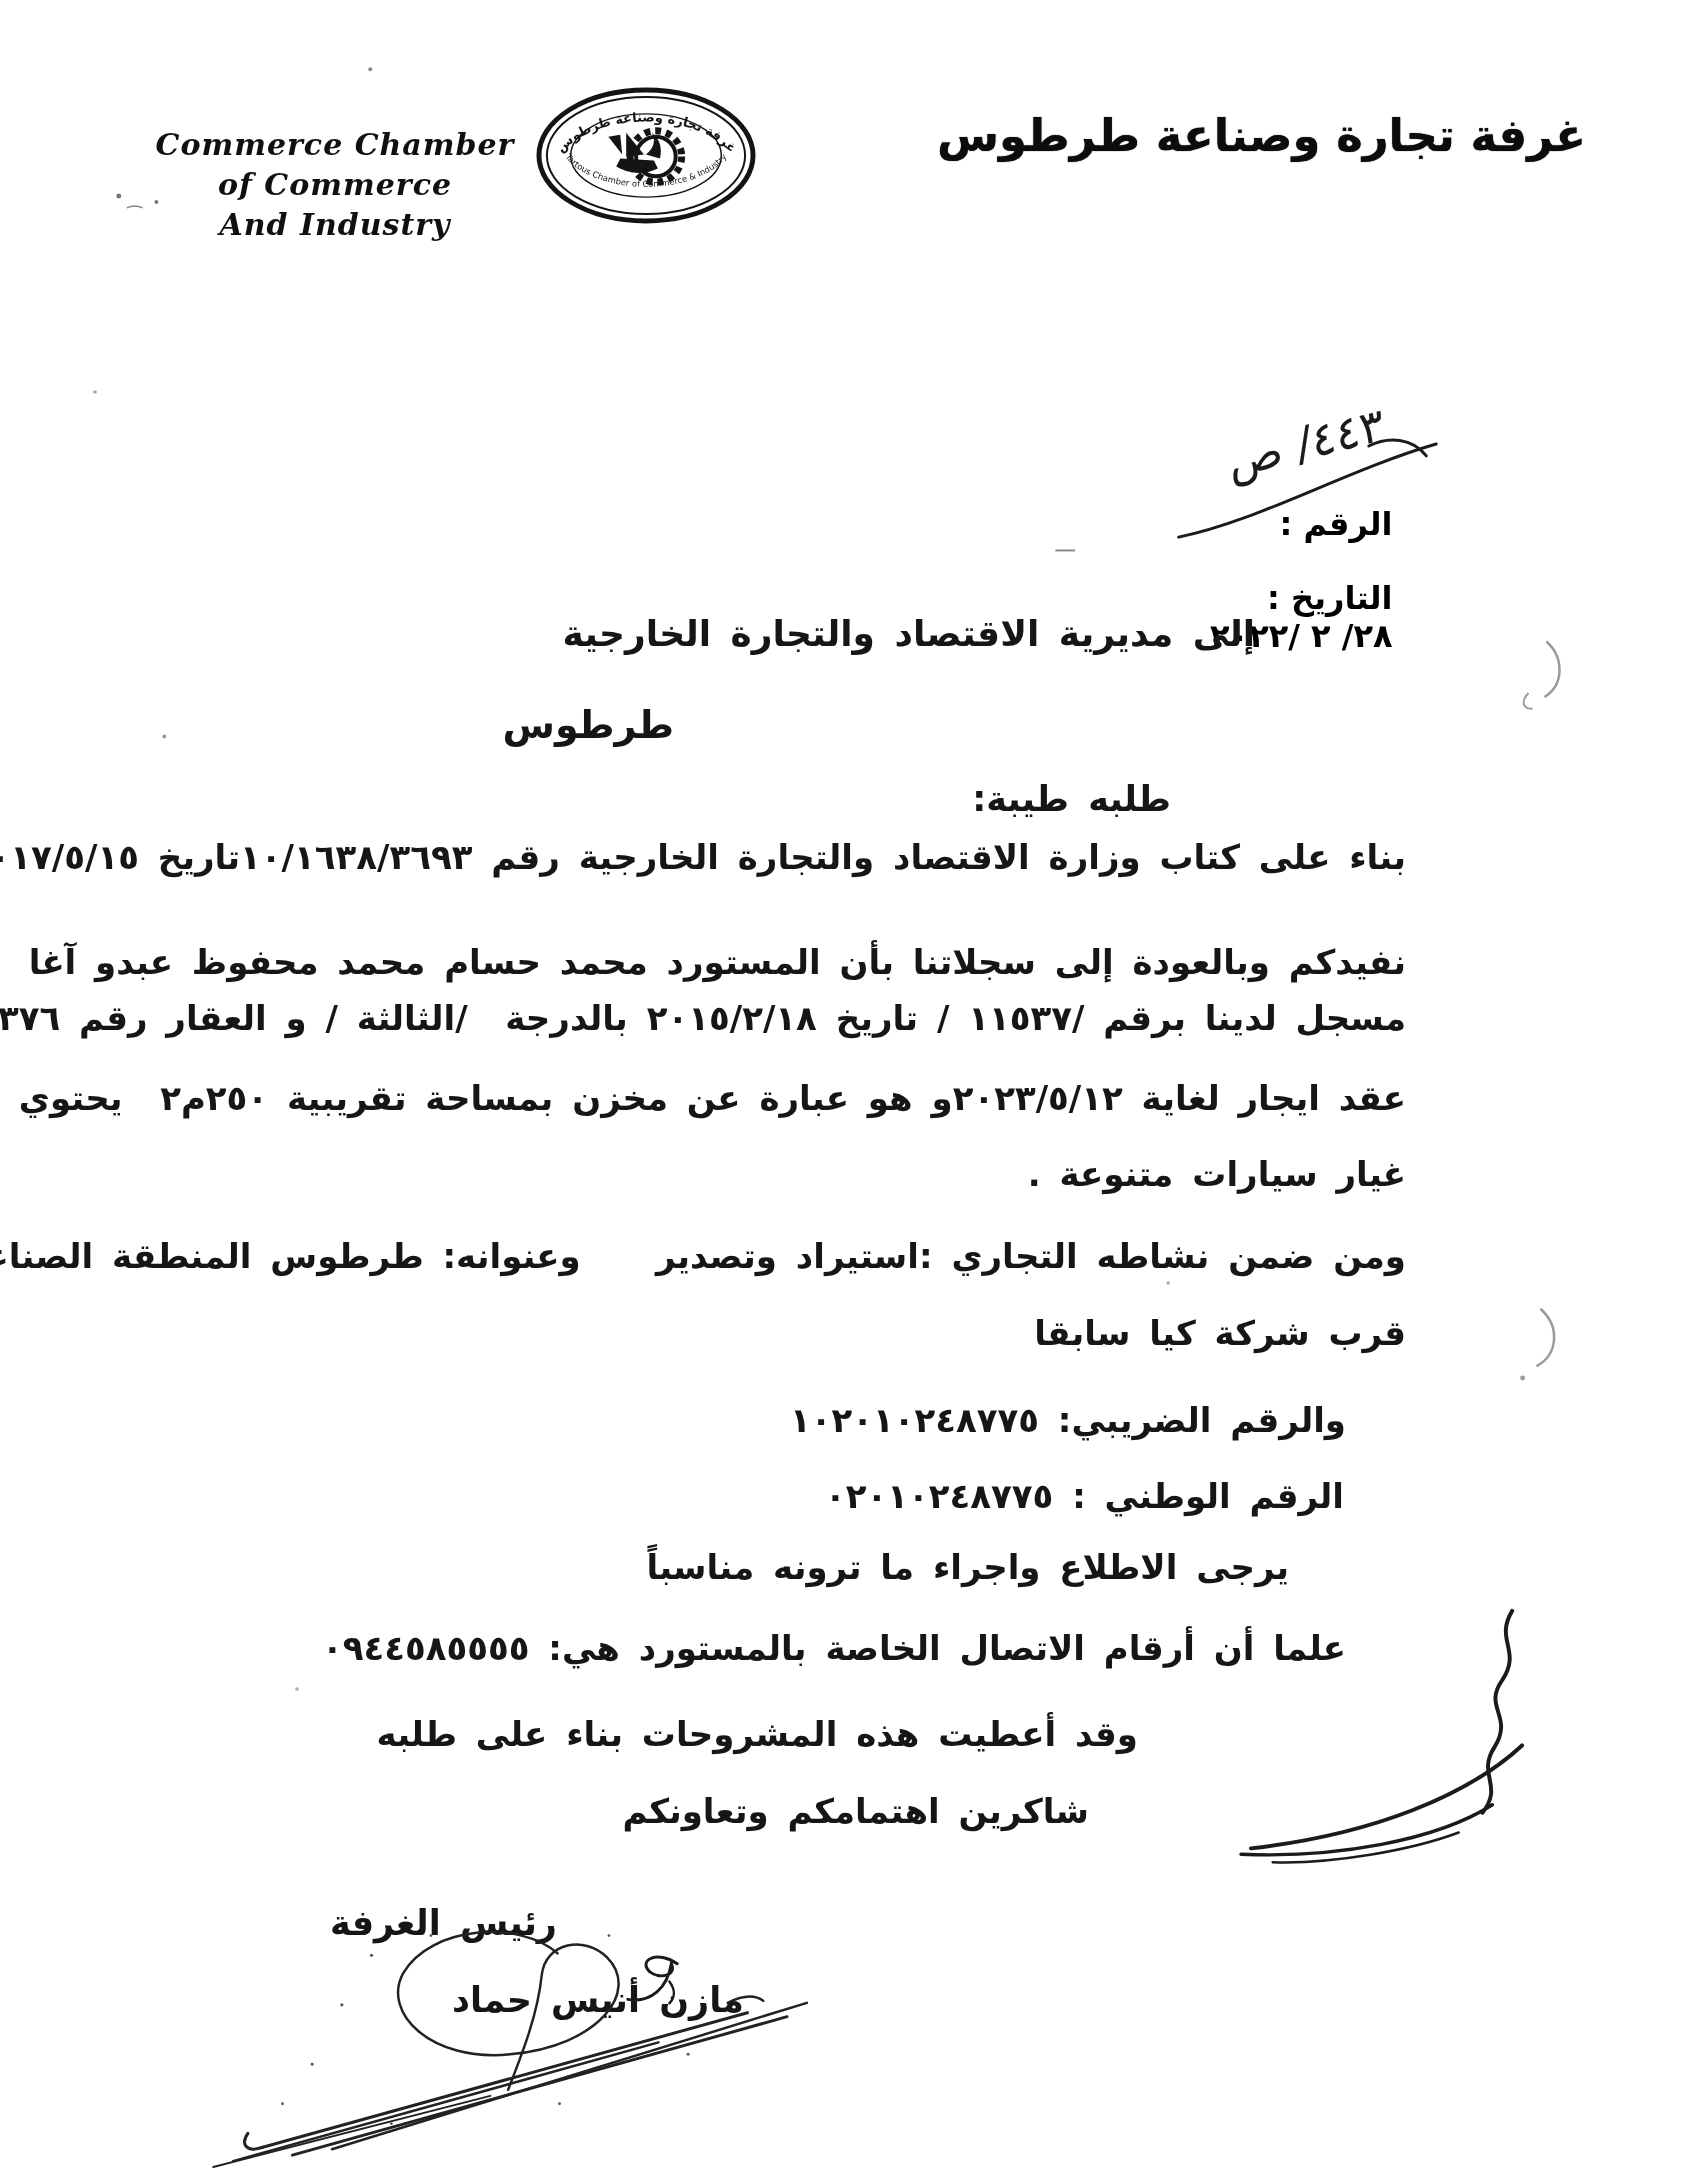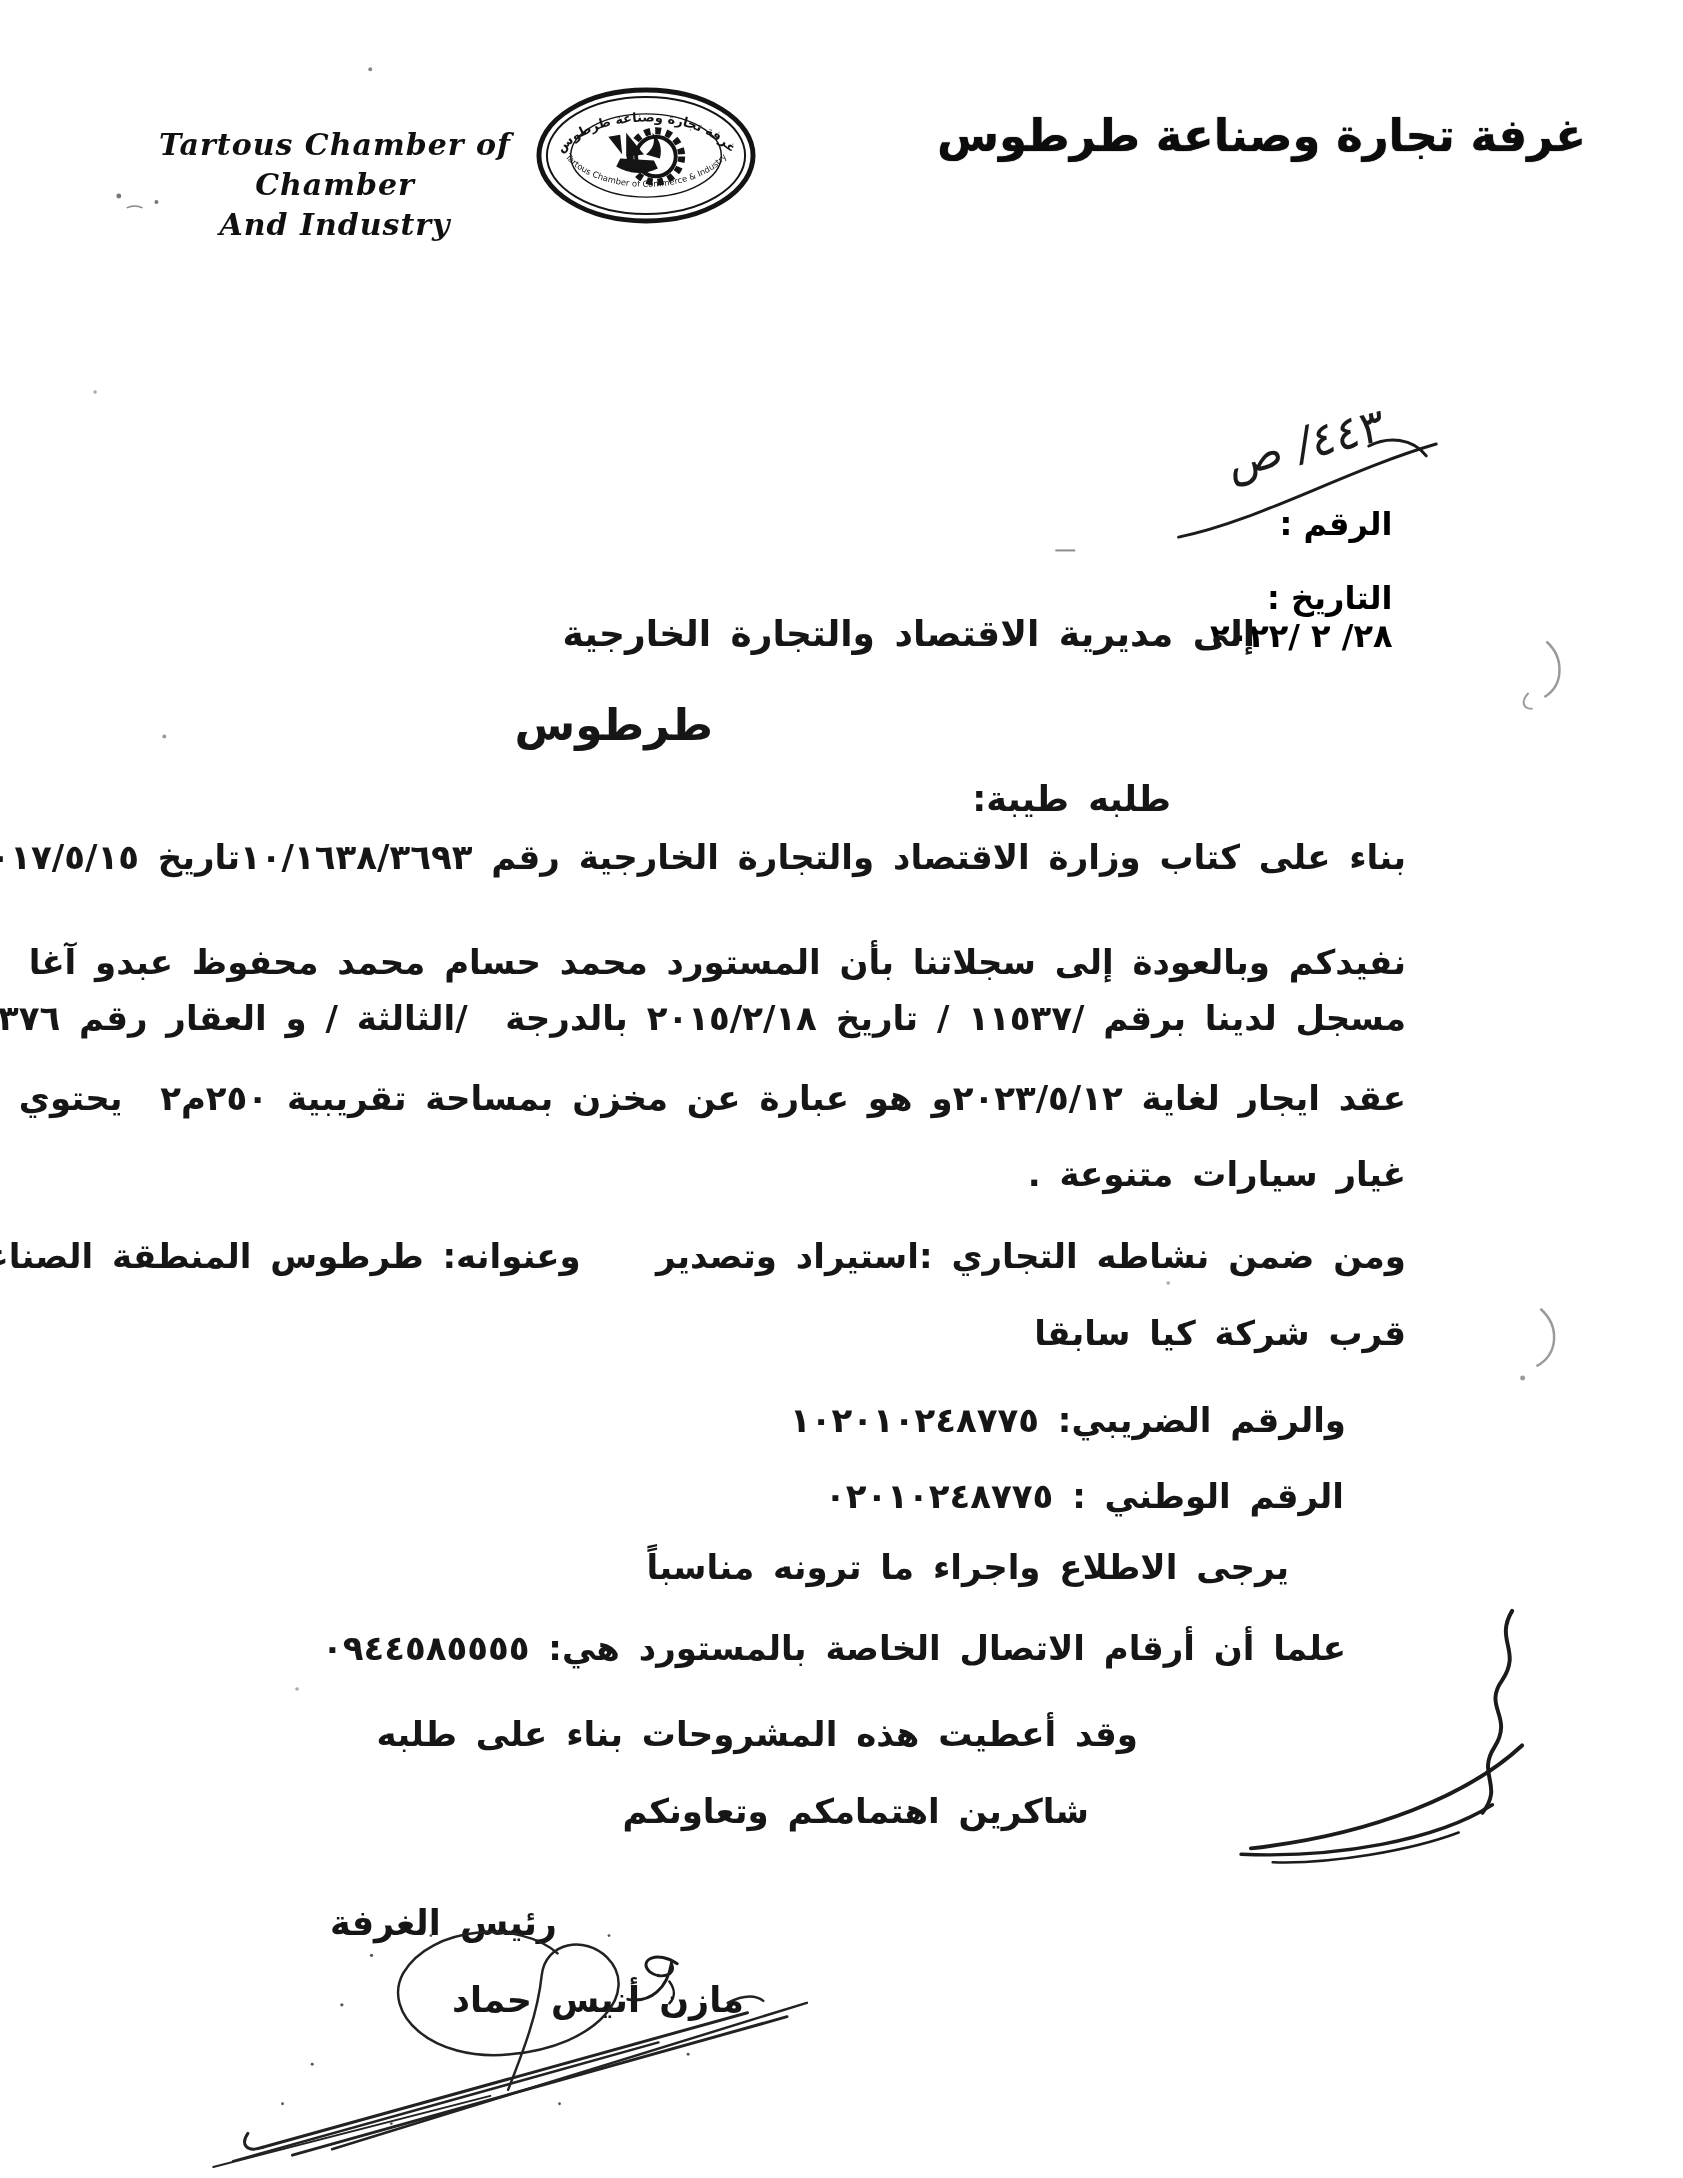--- a/index.html
+++ b/index.html
@@ -46,21 +46,21 @@
     letter-spacing:4px;
   }
   
   .rtl-line{
     position:absolute;direction:rtl;text-align:right;
     font-size:34px;font-weight:bold;color:#161616;
     white-space:pre;word-spacing:7px;
     line-height:44px;
   }
   .recipient{right:428px;top:612px;font-size:36px;}
-  .city{right:970px;top:703px;font-size:44px;}
+  .city{right:1009px;top:703px;font-size:38px;}
   .salutation{right:512px;top:777px;font-size:35px;}
   .l0{right:277px;top:835px;}
   .l1{right:277px;top:916px;margin-top:24px;}
   .l2{right:277px;top:996px;}
   .l3{right:277px;top:1076px;}
   .l4{right:277px;top:1152px;}
   .l5{right:277px;top:1234px;}
   .l6{right:277px;top:1311px;}
   .l7{right:337px;top:1398px;}
   .l8{right:339px;top:1474px;}
@@ -71,21 +71,21 @@
   .sig-title{right:1126px;top:1901px;font-size:35px;}
   .sig-name{right:939px;top:1978px;font-size:35px;}
   .artifact{position:absolute;left:0;top:0;pointer-events:none;}
 </style>
 </head>
 <body>
 
 <div class="page">
 
   <div class="org-en">
-    <div>Tartous Chamber of Chamber</div>
+    <div>Commerce Chamber of Commerce</div>
     <div>And Industry</div>
   </div>
 
   <div class="seal">
     <svg width="222" height="141" viewBox="0 0 224 142">
       <ellipse cx="112" cy="71" rx="108" ry="66" fill="none" stroke="#141414" stroke-width="5"></ellipse>
       <ellipse cx="112" cy="71" rx="100" ry="59" fill="none" stroke="#141414" stroke-width="2"></ellipse>
       <ellipse cx="112" cy="71" rx="76" ry="42" fill="none" stroke="#141414" stroke-width="1.5"></ellipse>
       <path id="sealTopArc" d="M 22 78 A 92 52 0 0 1 202 78" fill="none"></path>
       <path id="sealBottomArc" d="M 26 66 A 90 52 0 0 0 198 66" fill="none"></path>

